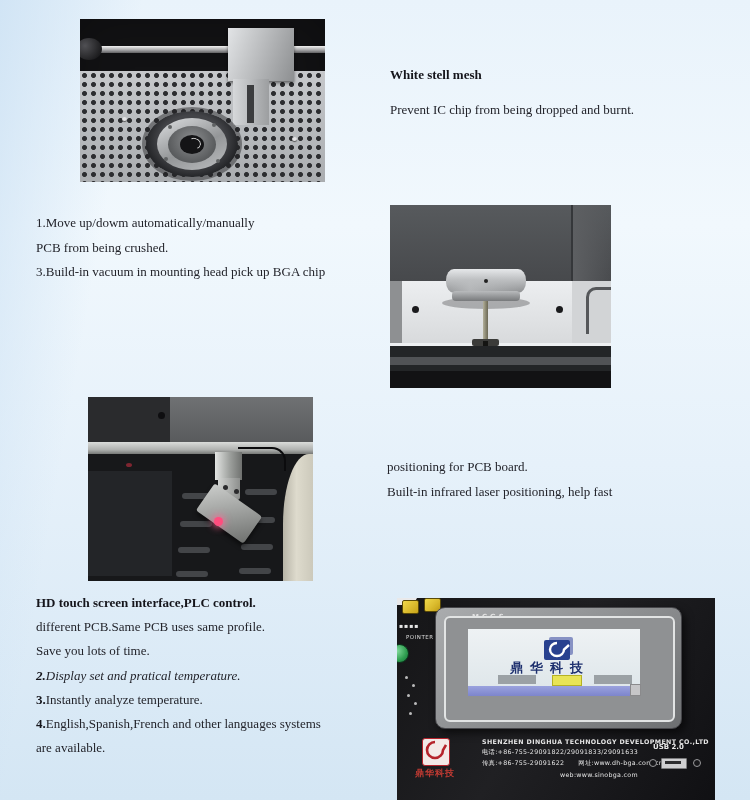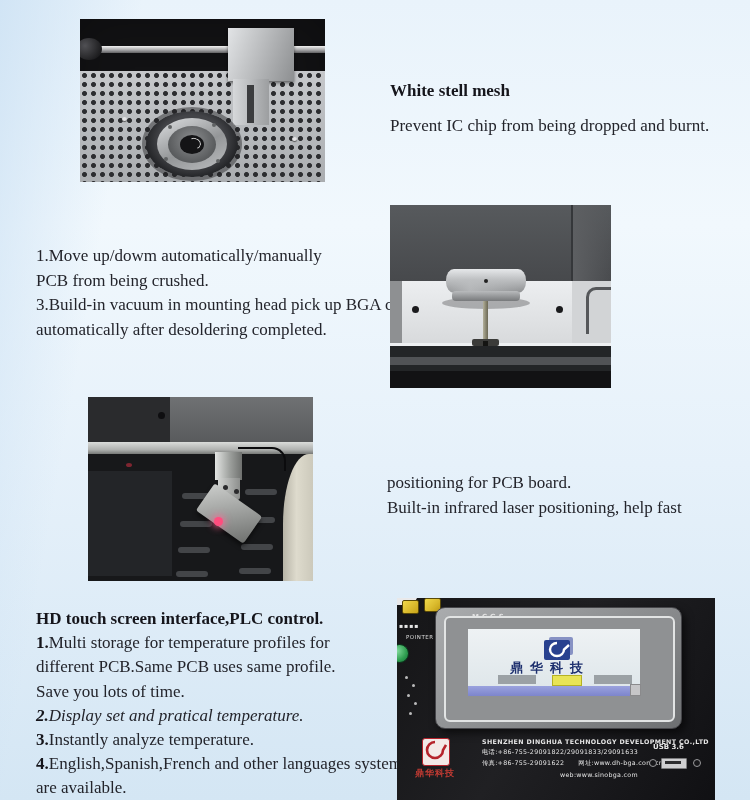--- a/index.html
+++ b/index.html
@@ -4,21 +4,21 @@
 <style>
   html,body{margin:0;padding:0;}
   body{
     width:750px;height:800px;overflow:hidden;position:relative;
     font-family:"Liberation Serif","DejaVu Serif",serif;
     background:
       linear-gradient(100deg, rgba(205,226,244,.85) 0%, rgba(240,247,253,0) 16%),
       linear-gradient(to bottom,#e9f3fb 0%,#f1f8fd 28%,#e6f1fa 58%,#d4e6f4 100%);
   }
   
-  .tblock{position:absolute;color:#23242b;font-size:17px;margin-top:16px;}
+  .tblock{position:absolute;color:#23242b;font-size:13px;}
   .t-title{font-weight:bold;color:#15151b;line-height:24px;}
   .t-line{line-height:24.4px;white-space:nowrap;}
   .t-line b{font-weight:bold;color:#15151b;}
   
   .photo{position:absolute;overflow:hidden;}
   .photo *{position:absolute;}
   
   .p1{background:#121214;box-shadow:inset 0 0 46px rgba(0,0,0,.28);}
   .p1-rod{left:0;top:27px;width:100%;height:7px;background:linear-gradient(to bottom,#f2f2f2,#a9a9ab 55%,#616163);}
   .p1-rodend{left:-4px;top:19px;width:26px;height:22px;border-radius:50%;background:radial-gradient(circle at 35% 35%,#505054,#1c1c1e 75%);}
@@ -133,25 +133,24 @@
   <div class="p1-cone"></div>
   <div class="p1-hole"></div>
   <div class="p1-wire"></div>
 </div>
 
 <div class="tblock" style="left:390px;top:63px;">
   <div class="t-title">White stell mesh</div>
   <div class="t-line" style="margin-top:11px;">Prevent IC chip from being dropped and burnt.</div>
 </div>
 
-<div class="tblock" style="left:36px;top:228px;">
+<div class="tblock" style="left:36px;top:211px;">
   <div class="t-line" style="line-height:24.5px;">1.Move up/dowm automatically/manually</div>
   <div class="t-line" style="line-height:24.5px;">PCB from being crushed.</div>
   <div class="t-line" style="line-height:24.5px;">3.Build-in vacuum in mounting head pick up BGA chip</div>
-  <div class="t-line" style="line-height:24.5px;">automatically after desoldering completed.</div>
 </div>
 
 <div class="photo p2" style="left:390px;top:205px;width:221px;height:183px;">
   <div class="p2-body"></div>
   <div class="p2-seam"></div>
   <div class="p2-body-r"></div>
   <div class="p2-edgeL"></div>
   <div class="p2-plate"></div>
   <div class="p2-right"></div>
   <div class="p2-groove"></div>
@@ -194,21 +193,20 @@
   <div class="p3-arm"></div>
 </div>
 
 <div class="tblock" style="left:387px;top:455px;">
   <div class="t-line" style="line-height:24.5px;">positioning for PCB board.</div>
   <div class="t-line" style="line-height:24.5px;">Built-in infrared laser positioning, help fast</div>
 </div>
 
 <div class="tblock" style="left:36px;top:591px;">
   <div class="t-title" style="line-height:24.2px;">HD touch screen interface,PLC control.</div>
-  <div class="t-line" style="line-height:24.2px;"><b>1.</b><span>Multi storage for temperature profiles for</span></div>
   <div class="t-line" style="line-height:24.2px;"><b></b><span>different PCB.Same PCB uses same profile.</span></div>
   <div class="t-line" style="line-height:24.2px;"><b></b><span>Save you lots of time.</span></div>
   <div class="t-line" style="line-height:24.2px;font-style:italic;"><b>2.</b><span>Display set and pratical temperature.</span></div>
   <div class="t-line" style="line-height:24.2px;"><b>3.</b><span>Instantly analyze temperature.</span></div>
   <div class="t-line" style="line-height:24.2px;"><b>4.</b><span>English,Spanish,French and other languages systems</span></div>
   <div class="t-line" style="line-height:24.2px;"><b></b><span>are available.</span></div>
 </div>
 
 <div class="photo p4" style="left:397px;top:598px;width:318px;height:210px;">
   <div class="p4-wedge"></div>
@@ -255,19 +253,19 @@
   <div class="p4-info">
     <span class="p4-en">SHENZHEN DINGHUA TECHNOLOGY DEVELOPMENT CO.,LTD</span>
     <span class="p4-sm">电话:+86-755-29091822/29091833/29091633</span>
     <div class="p4-row">
       <span class="p4-sm">传真:+86-755-29091622</span>
       <span class="p4-sm">网址:www.dh-bga.com.cn</span>
     </div>
     <span class="p4-sm" style="margin-left:78px;">web:www.sinobga.com</span>
   </div>
 
-  <div class="p4-usb">USB 3.6</div>
+  <div class="p4-usb">USB 2.0</div>
   <div class="p4-pin" style="left:252px;"></div>
   <div class="p4-port">
     <div class="p4-port-slot"></div>
   </div>
   <div class="p4-pin" style="left:296px;"></div>
 </div>
 
 </body></html>

